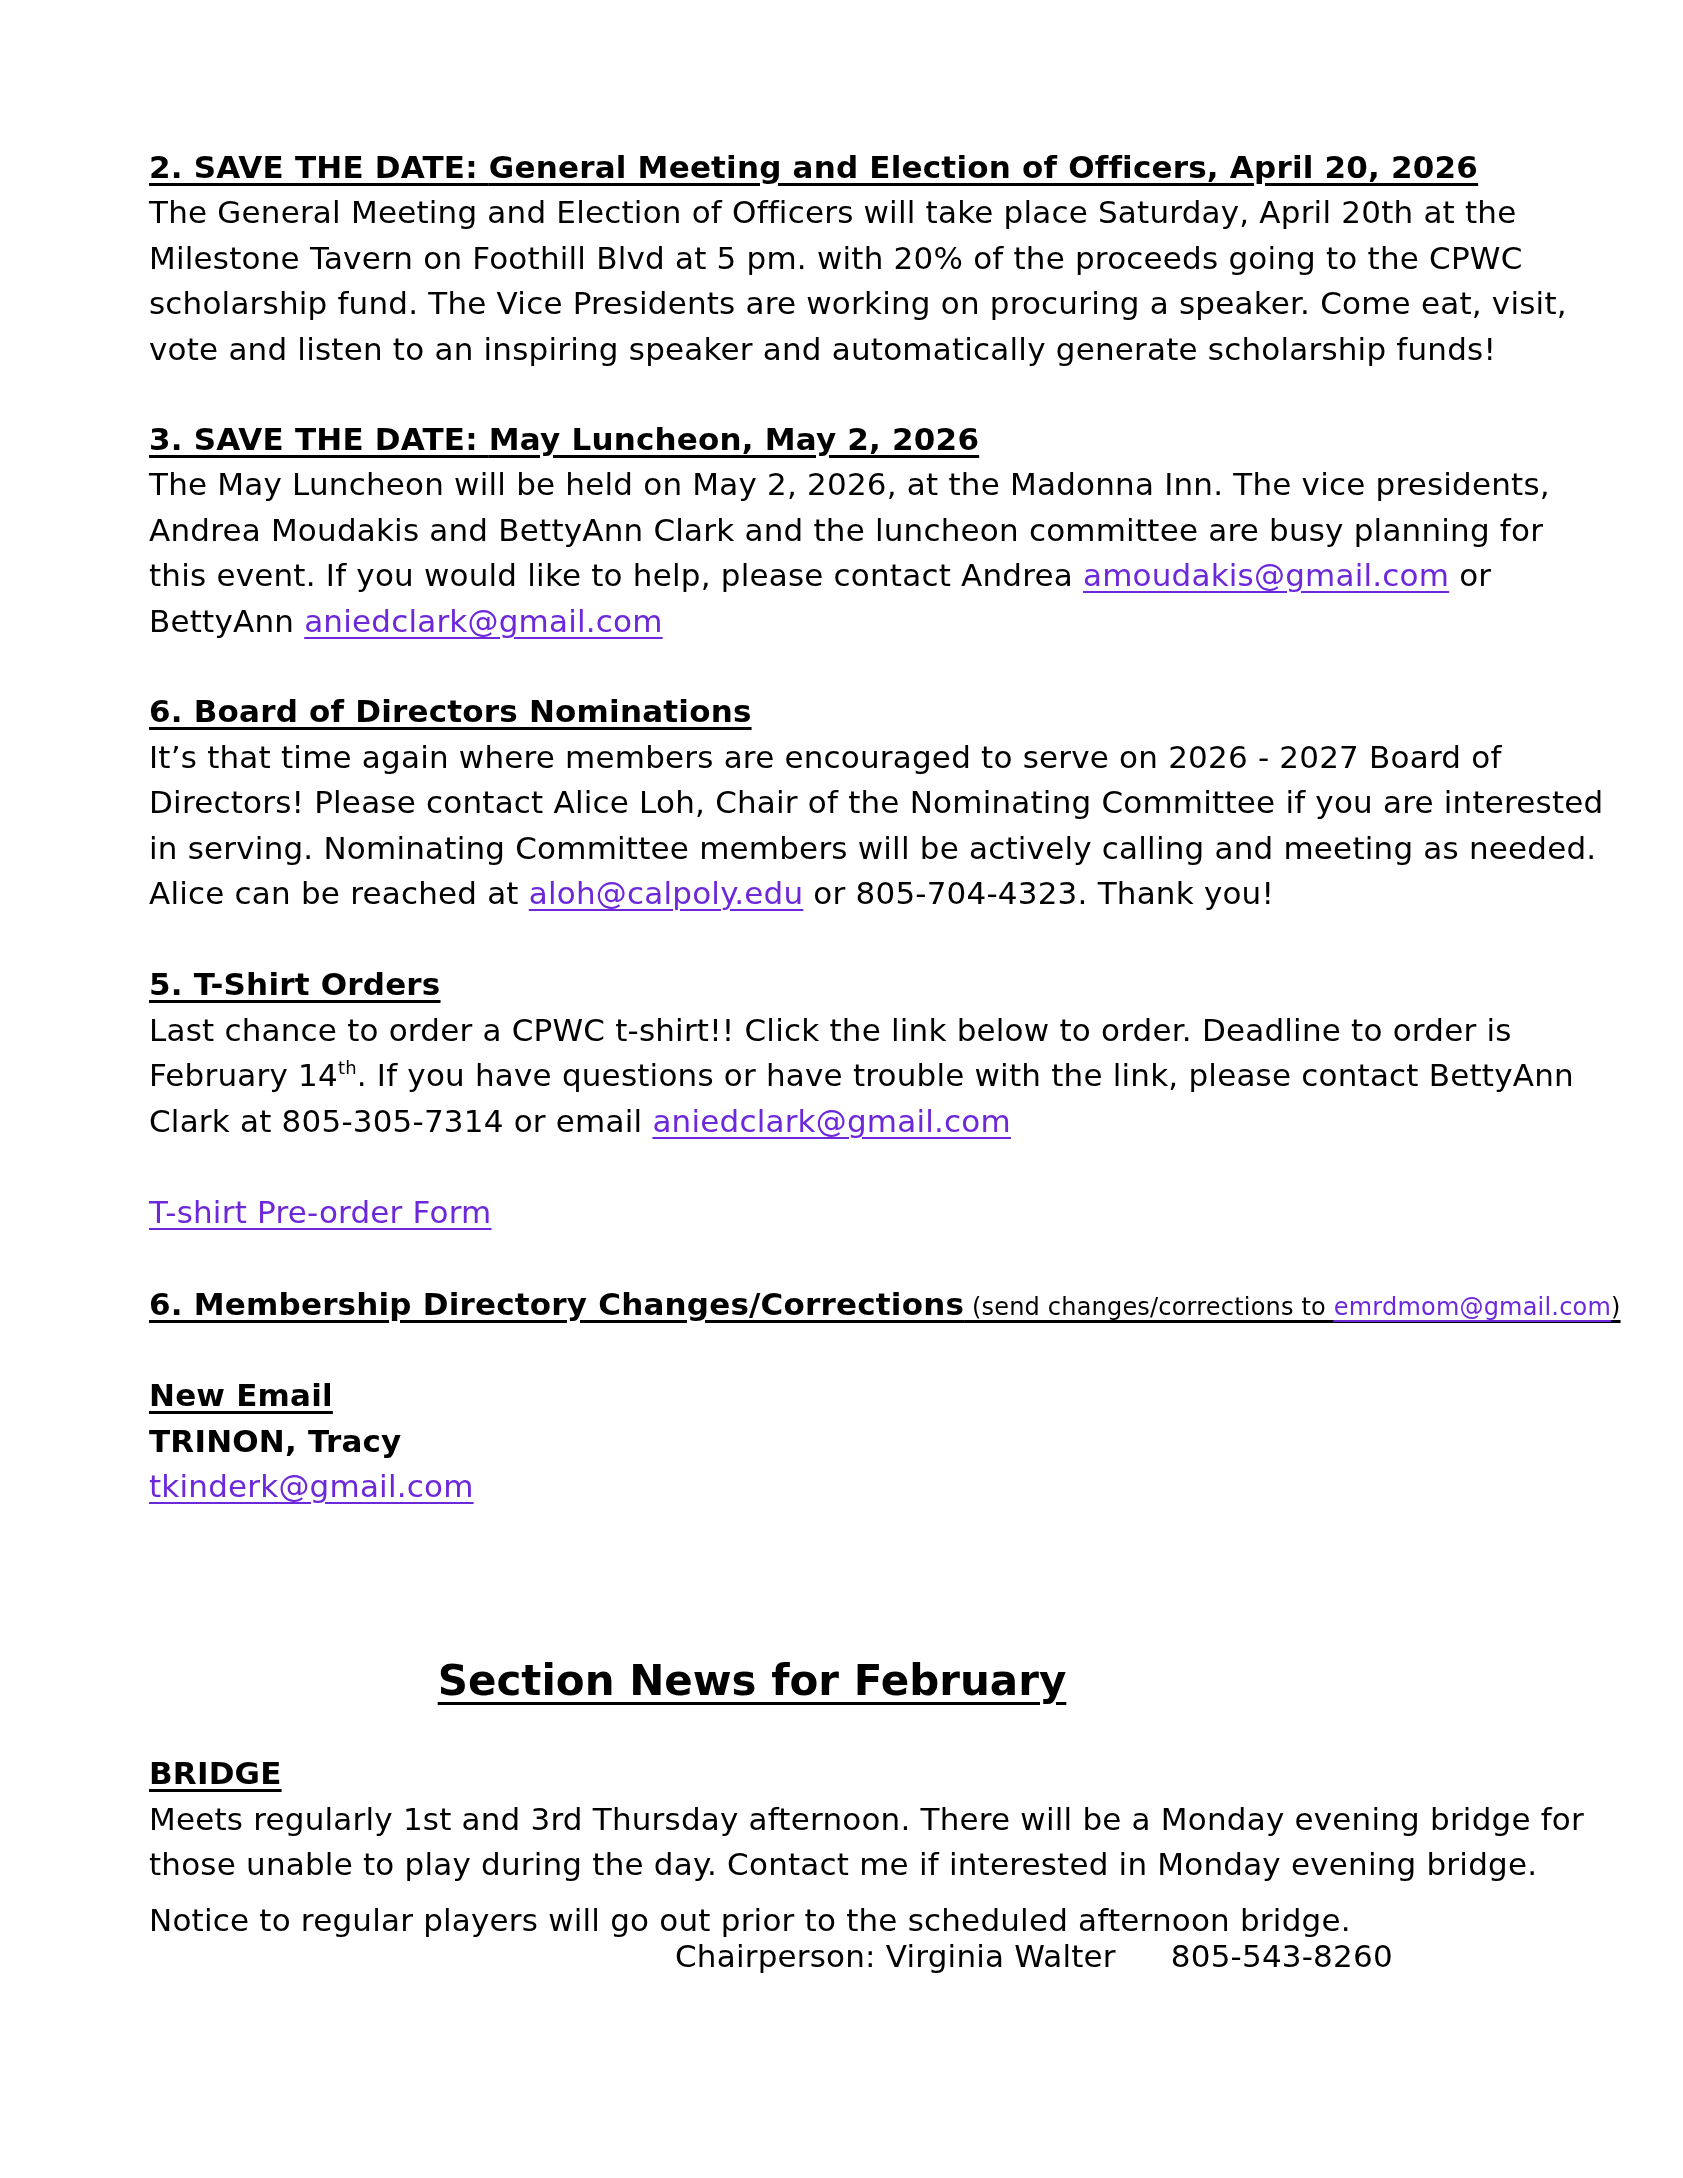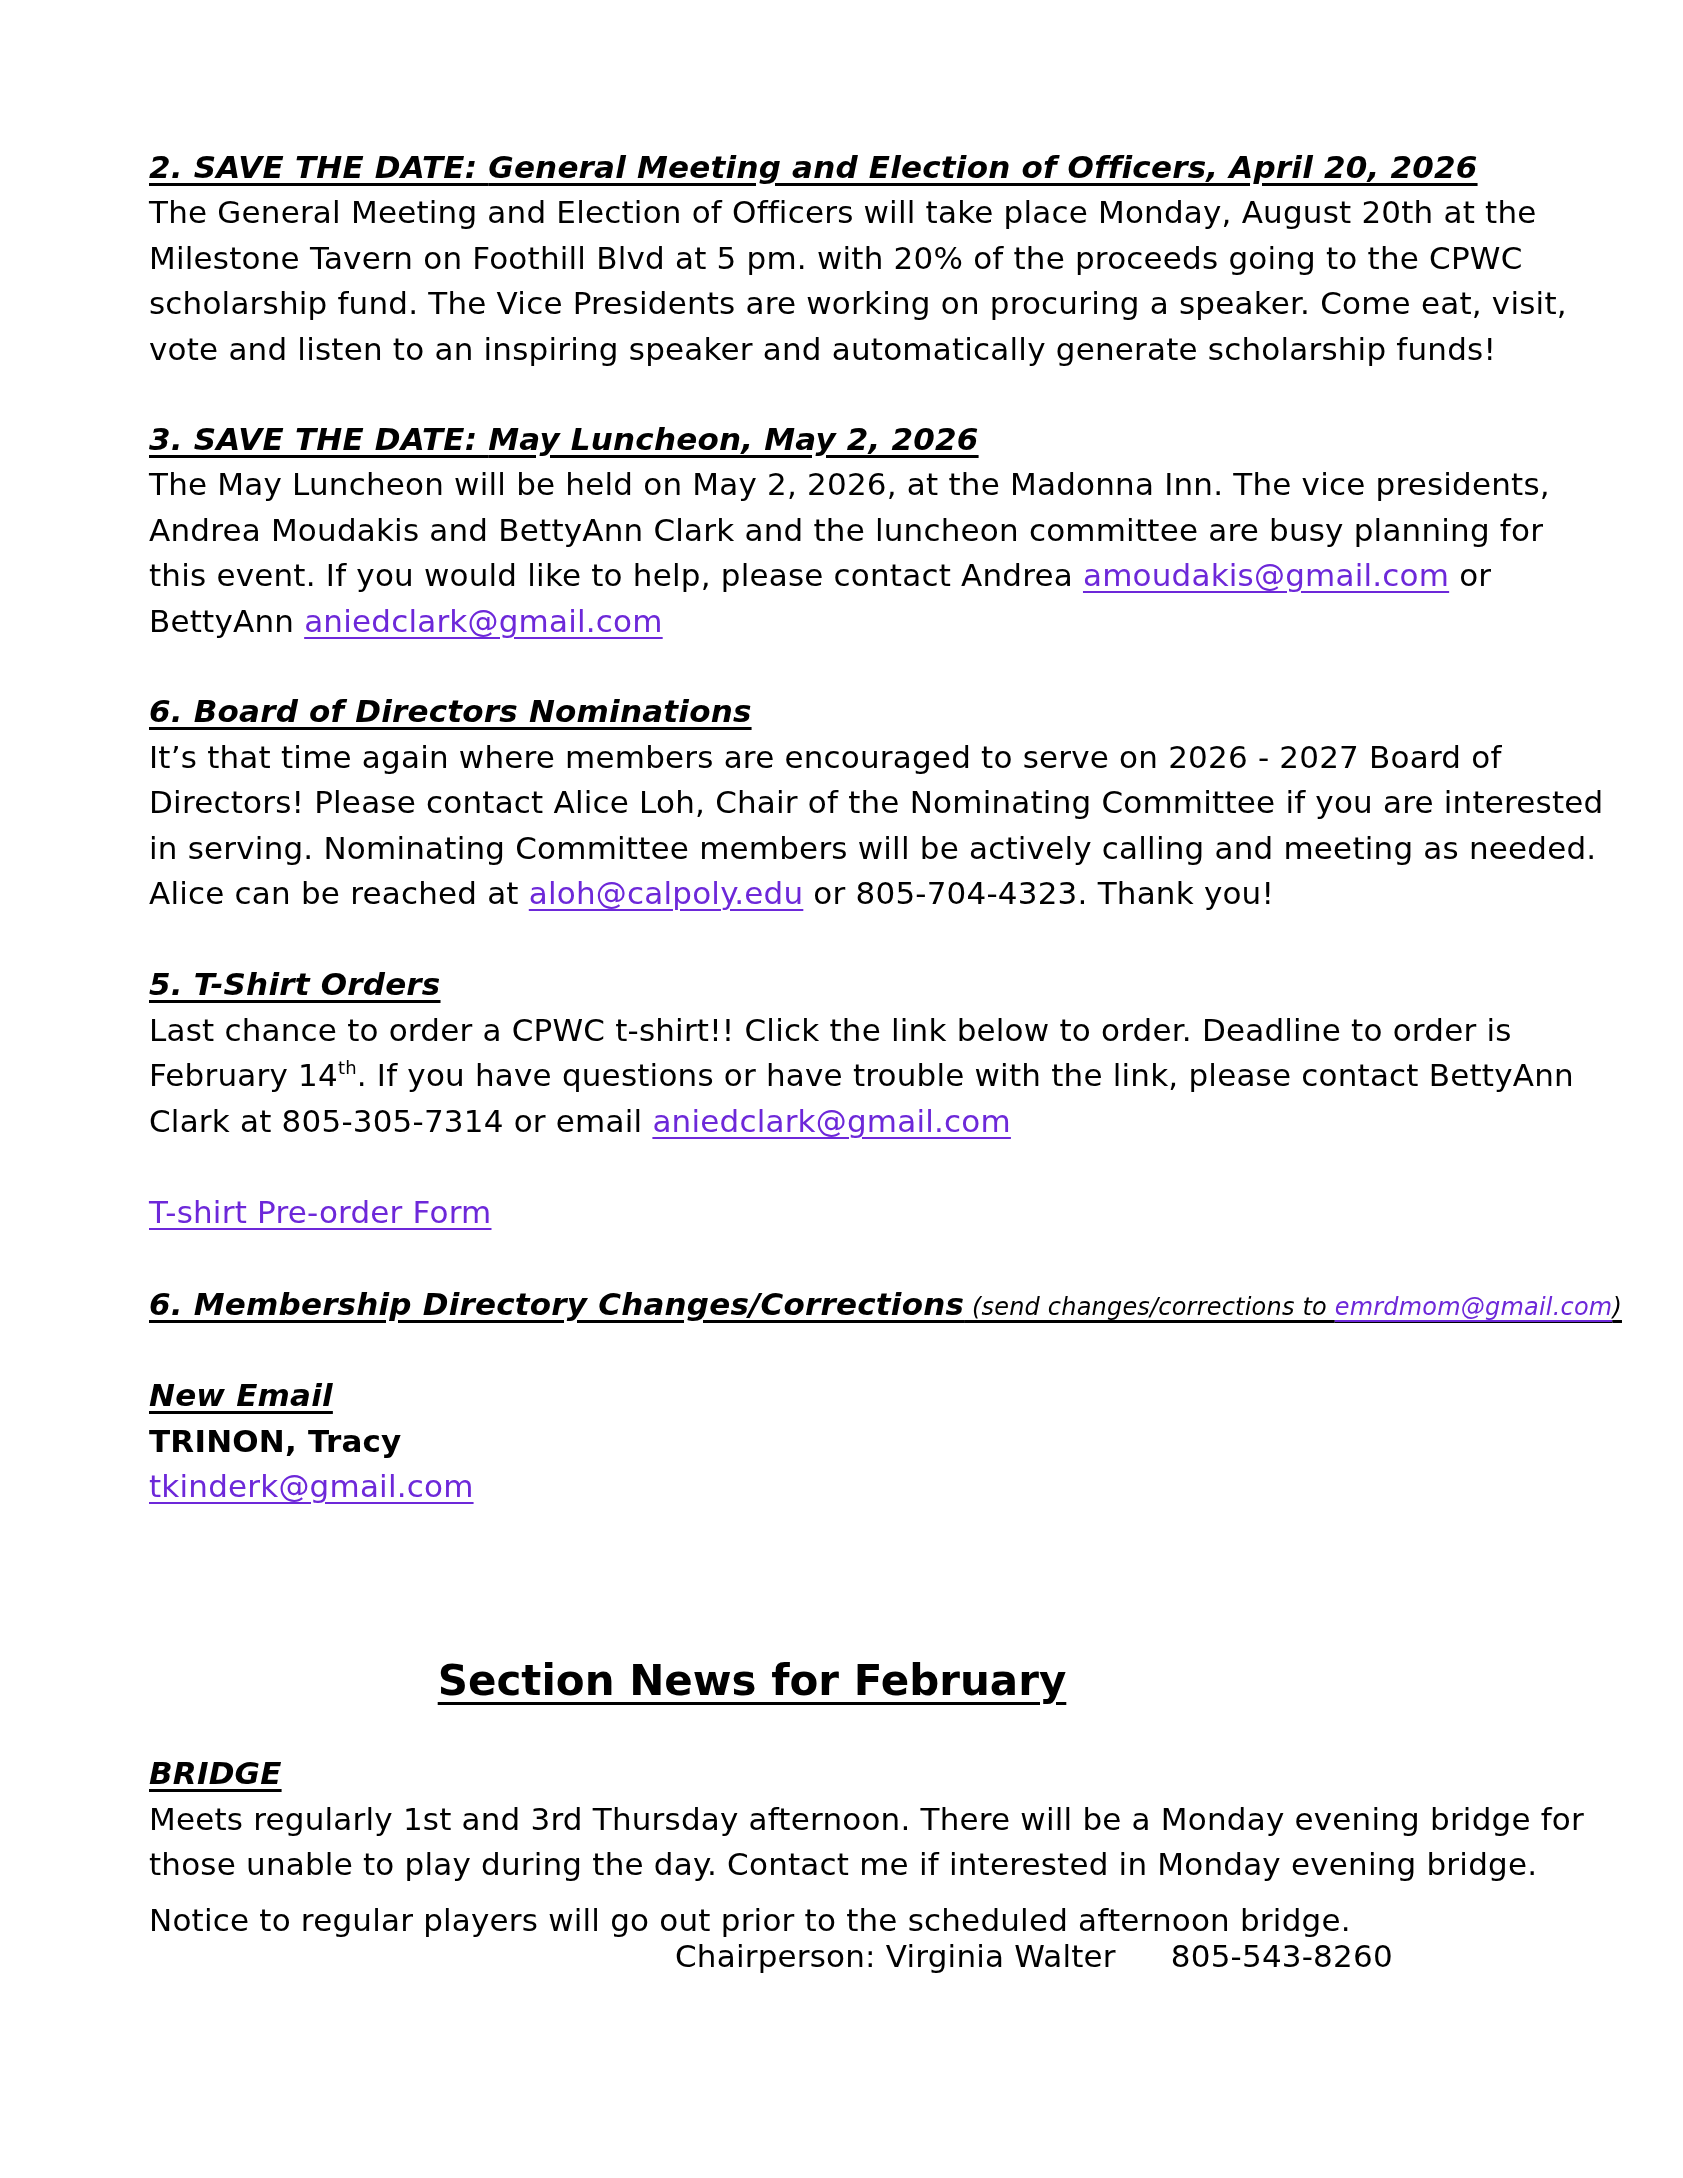--- a/index.html
+++ b/index.html
@@ -1,32 +1,32 @@
 <!DOCTYPE html>
 <html><head>
 <meta charset="utf-8">
 <style>
   html, body { margin: 0; padding: 0; background: #ffffff; }
   body { width: 1683px; height: 2178px; position: relative; overflow: hidden;
          font-family: "DejaVu Sans", sans-serif; color: #000; }
   .line { position: absolute; left: 149px; white-space: nowrap; font-size: 31px; line-height: 46px; letter-spacing: 0.2px; }
-  .h { font-weight: bold; text-decoration: underline; text-decoration-thickness: 3px; text-underline-offset: 5px; font-style: italic; }
+  .h { font-weight: bold; text-decoration: underline; text-decoration-thickness: 3px; text-underline-offset: 5px; }
   .h .light { font-weight: normal; }
   a, .link { color: #6d28d9; text-decoration: underline; text-decoration-thickness: 2px; text-underline-offset: 5px; }
   .small { font-size: 24px; font-weight: normal; }
   sup { font-size: 18px; vertical-align: 12px; line-height: 0; }
   .center-title { position: absolute; left: 0; width: 1504px; text-align: center; top: 1653px;
                   font-size: 42px; font-weight: bold; text-decoration: underline;
                   text-decoration-thickness: 3px; text-underline-offset: 7px; line-height: 55px; }
 </style>
 </head>
 <body>
 
 <div class="line h" style="top:144px"><span>2. SAVE THE DATE: </span><span>General Meeting and Election of Officers, April 20, 2026</span></div>
-<div class="line" style="top:189px">The General Meeting and Election of Officers will take place Monday, August 20th at the</div>
+<div class="line" style="top:189px">The General Meeting and Election of Officers will take place Saturday, April 20th at the</div>
 <div class="line" style="top:235px">Milestone Tavern on Foothill Blvd at 5 pm. with 20% of the proceeds going to the CPWC</div>
 <div class="line" style="top:280px">scholarship fund. The Vice Presidents are working on procuring a speaker. Come eat, visit,</div>
 <div class="line" style="top:326px">vote and listen to an inspiring speaker and automatically generate scholarship funds!</div>
 
 <div class="line h" style="top:416px"><span>3. SAVE THE DATE: </span><span>May Luncheon, May 2, 2026</span></div>
 <div class="line" style="top:461px">The May Luncheon will be held on May 2, 2026, at the Madonna Inn. The vice presidents,</div>
 <div class="line" style="top:507px">Andrea Moudakis and BettyAnn Clark and the luncheon committee are busy planning for</div>
 <div class="line" style="top:552px"><span>this event. If you would like to help, please contact Andrea </span><a class="link">amoudakis@gmail.com</a><span> or</span></div>
 <div class="line" style="top:598px"><span>BettyAnn </span><a class="link">aniedclark@gmail.com</a></div>
 

